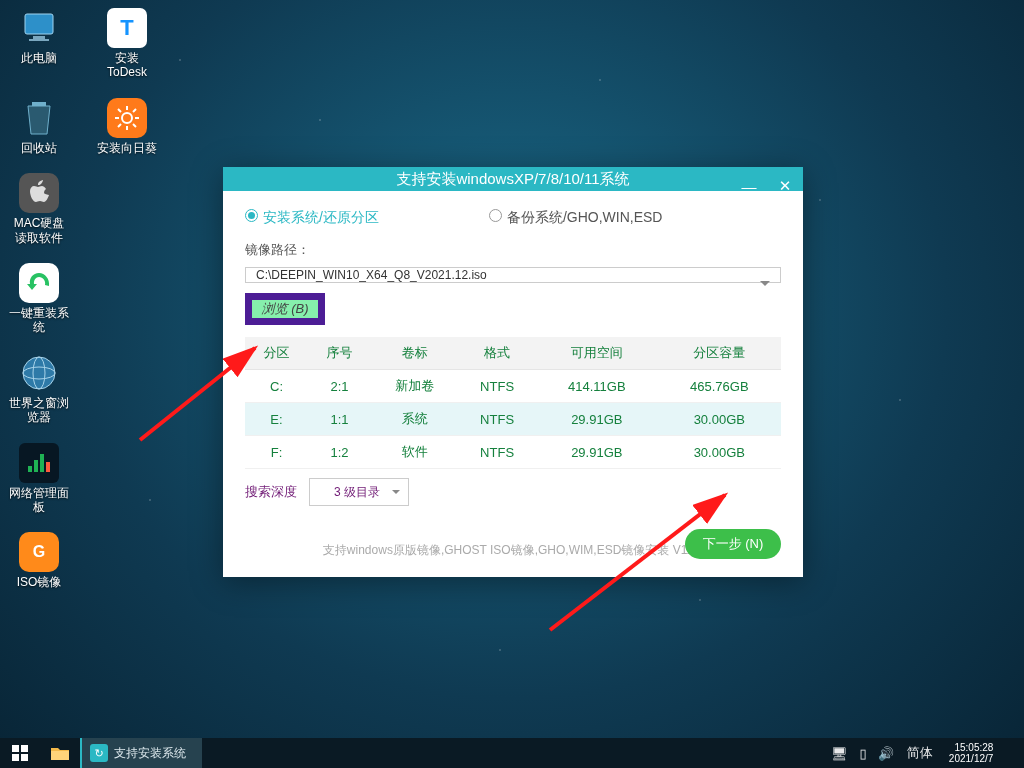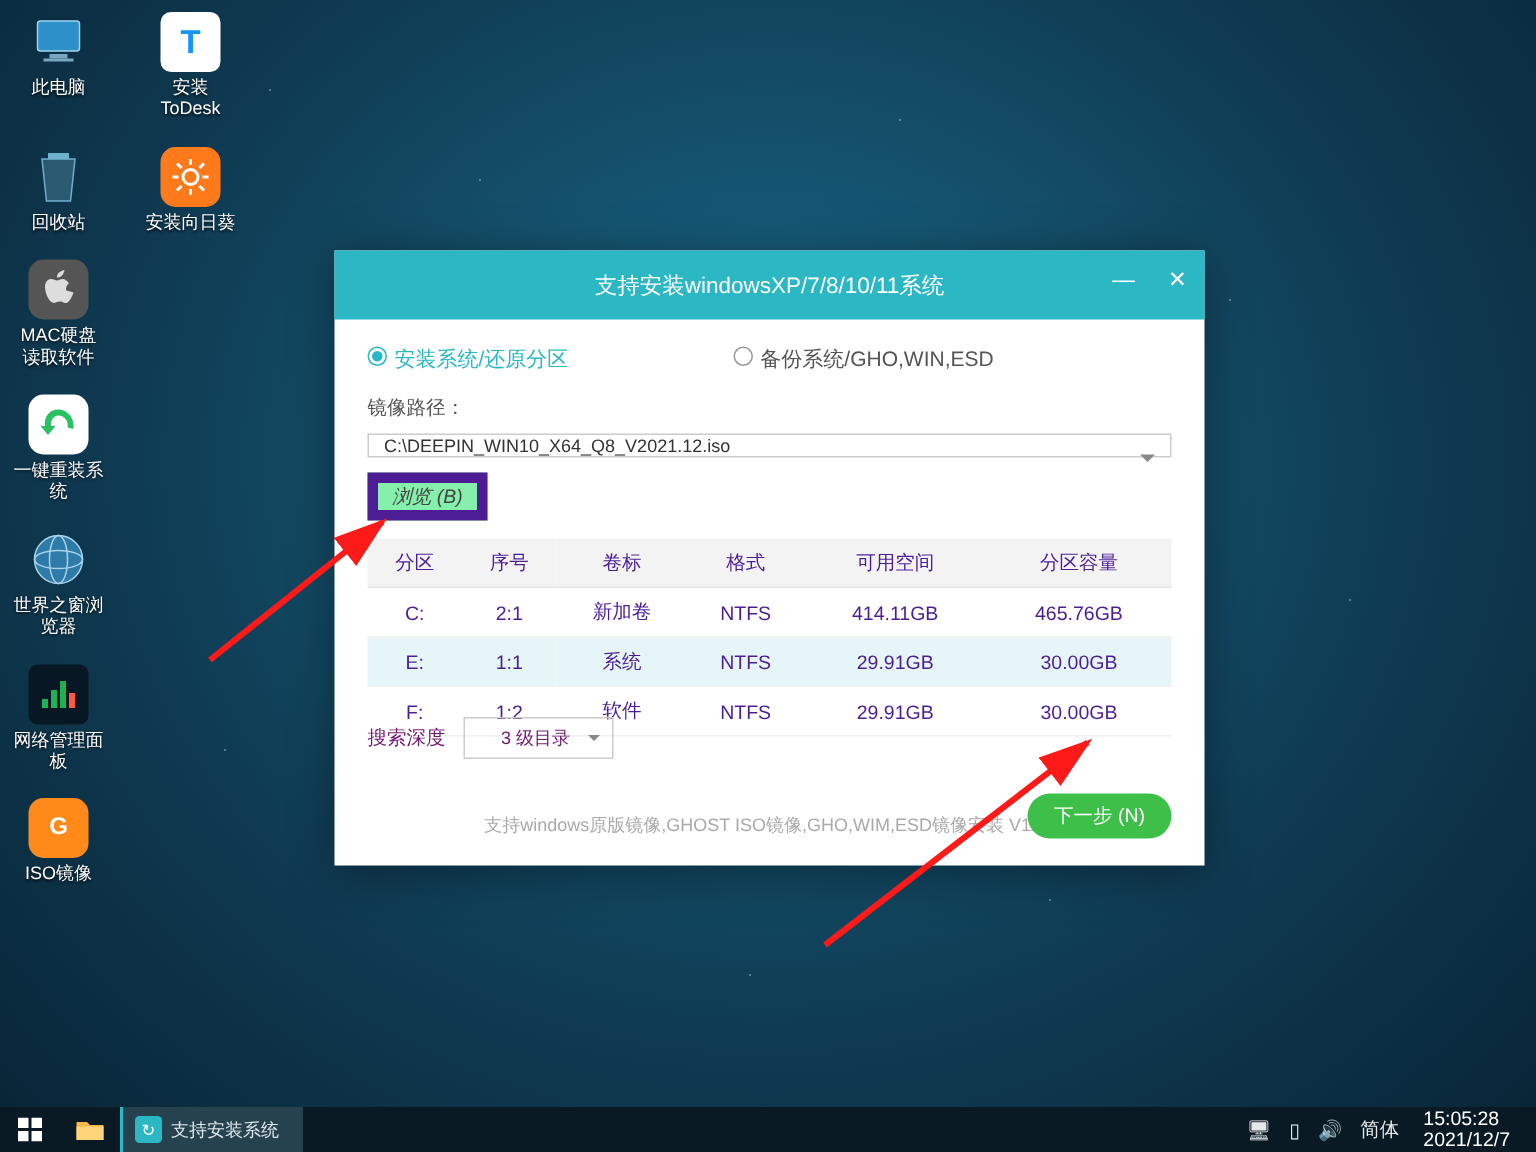--- a/index.html
+++ b/index.html
@@ -15,52 +15,52 @@
     radial-gradient(1px 1px at 150px 500px,#fff,transparent),
     radial-gradient(1px 1px at 500px 650px,#fff,transparent);opacity:.6;}
   
   .desktop{position:absolute;top:8px;left:8px;display:flex;flex-direction:column;gap:18px;}
   .icol{display:flex;gap:26px;}
   .dicon{width:62px;display:flex;flex-direction:column;align-items:center;gap:3px;color:#fff;font-size:12px;text-align:center;cursor:pointer;}
   .dicon .box{width:40px;height:40px;border-radius:7px;display:flex;align-items:center;justify-content:center;font-size:22px;}
   .lbl{text-shadow:0 1px 2px rgba(0,0,0,.8);line-height:1.2;}
   
   .dialog{position:absolute;left:223px;top:167px;width:580px;height:410px;background:#fff;box-shadow:0 5px 30px rgba(0,0,0,.4);}
-  .titlebar{height:46px;background:#2bb8c4;display:flex;align-items:center;justify-content:center;color:#fff;font-size:15px;position:relative;}
+  .titlebar{height:24px;background:#2bb8c4;display:flex;align-items:center;justify-content:center;color:#fff;font-size:15px;position:relative;}
   .wbtn{position:absolute;right:0;top:0;height:38px;display:flex;}
   .wbtn span{width:36px;display:flex;align-items:center;justify-content:center;color:#fff;font-size:15px;cursor:pointer;}
   .body{padding:18px 22px 10px;}
   .radios{display:flex;gap:110px;font-size:14px;margin-bottom:14px;}
   .radio{display:flex;align-items:flex-start;gap:5px;cursor:pointer;}
   .rb{width:13px;height:13px;border-radius:50%;border:1px solid #999;display:inline-flex;align-items:center;justify-content:center;}
   .rb.on{border-color:#2bb8c4;}
   .rb.on::after{content:"";width:7px;height:7px;border-radius:50%;background:#2bb8c4;}
   .lab1{color:#2bb8c4;}
   .lab2{color:#555;}
   .section-label{font-size:13px;color:#555;margin-bottom:8px;}
   .pathrow{display:flex;gap:10px;margin-bottom:12px;flex-direction:column;}
   .combo{flex:1;height:32px;border:1px solid #ccc;display:flex;align-items:center;padding:0 10px;font-family:monospace;font-size:12px;color:#333;position:relative;}
   .combo::after{content:"";position:absolute;right:10px;top:13px;border:5px solid transparent;border-top-color:#888;}
   .browse{width:80px;height:32px;border:7px solid #4c1d95;background:#86efac;font-size:13px;color:#444;cursor:pointer;font-style:italic;}
-  table{width:100%;border-collapse:collapse;font-size:13px;color:#4c1d95;}
+  table{width:100%;border-collapse:collapse;font-size:13px;color:#15803d;}
   th{background:#f3f3f3;font-weight:normal;padding:7px 4px;border-bottom:1px solid #e5e5e5;}
   td{padding:7px 4px;text-align:center;border-bottom:1px solid #f0f0f0;}
   tr.sel td{background:#e6f6f8;}
   .footer{position:absolute;left:22px;right:22px;bottom:18px;}
   .searchrow{display:flex;align-items:center;gap:12px;font-size:13px;color:#701a75;}
   .depth{width:100px;height:28px;border:1px solid #ccc;padding:0 24px;display:flex;align-items:center;position:relative;font-size:12px;}
   .depth::after{content:"";position:absolute;right:8px;top:11px;border:4px solid transparent;border-top-color:#888;}
   .next{position:absolute;right:0;bottom:0;width:96px;height:30px;border:none;border-radius:15px;background:#3dbf4a;color:#fff;font-size:13px;cursor:pointer;}
   .hint{text-align:center;font-size:12px;color:#aaa;margin-top:36px;}
   
   .arrow{position:absolute;pointer-events:none;}
   
   .tray{position:absolute;left:831px;bottom:0;height:30px;display:flex;align-items:center;gap:12px;color:#fff;font-size:12px;}
   .tray .ico{font-size:13px;opacity:.9;cursor:pointer;}
-  .clock{text-align:left;line-height:1.1;font-size:13px;margin-left:4px;}
+  .clock{text-align:right;line-height:1.1;font-size:10px;margin-left:4px;}
   
   .taskbar{position:absolute;bottom:0;left:0;right:0;height:30px;background:#0a1a24;display:flex;align-items:center;}
   .start{width:40px;height:30px;display:flex;align-items:center;justify-content:center;cursor:pointer;}
   .start svg{display:block}
   .tb-pinned{width:40px;height:30px;display:flex;align-items:center;justify-content:center;cursor:pointer;color:#f3b94a;font-size:16px;}
   .task{height:30px;background:#26424f;display:flex;align-items:center;gap:6px;padding:0 16px 0 8px;color:#dce7ec;font-size:12px;border-left:2px solid #2bb8c4;cursor:pointer;}
   .task .ti{width:18px;height:18px;background:#2bb8c4;border-radius:3px;display:flex;align-items:center;justify-content:center;color:#fff;font-size:11px;}
 </style>
 </head>
 <body>

